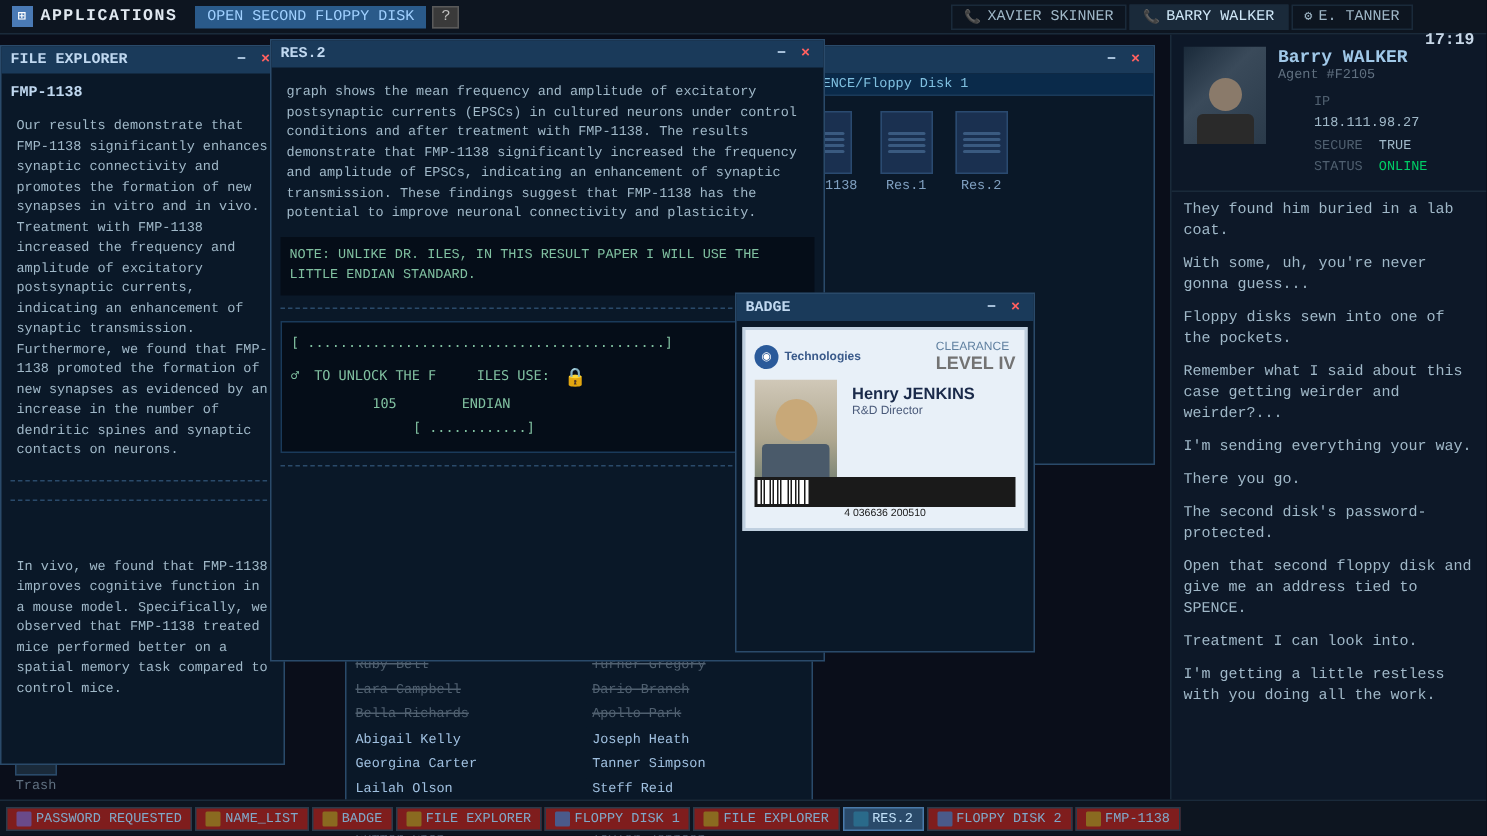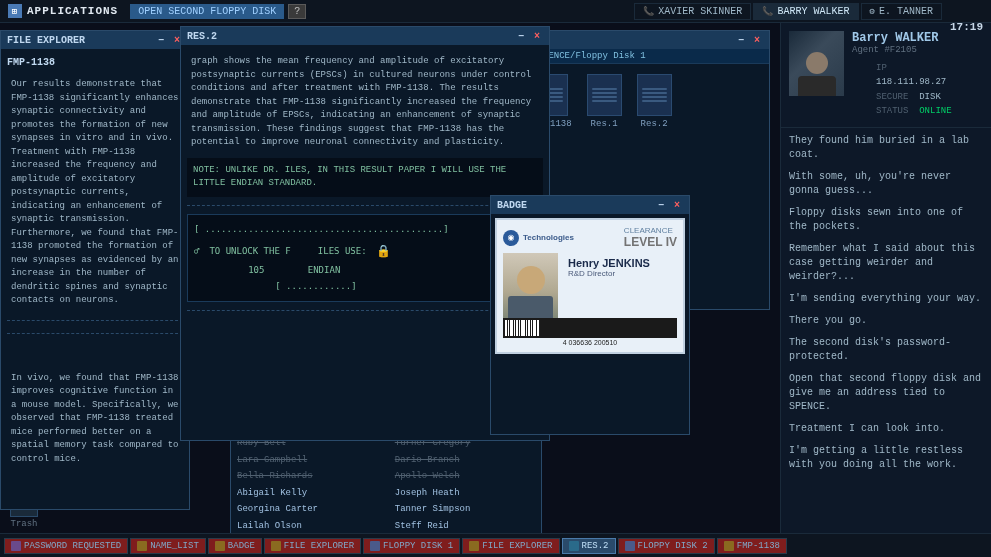--- a/index.html
+++ b/index.html
@@ -630,21 +630,21 @@
         <span>Barry</span>
         <span>WALKER</span>
       </div>
       <div class="agent-id">Agent #F2105</div>
       <div class="agent-detail">
         <span class="label">IP</span>&nbsp;&nbsp;&nbsp;&nbsp;&nbsp;
         <span class="value">118.111.98.27</span>
       </div>
       <div class="agent-detail">
         <span class="label">SECURE</span>&nbsp;
-        <span class="value">DISK</span>
+        <span class="value">TRUE</span>
       </div>
       <div class="agent-detail">
         <span class="label">STATUS</span>&nbsp;
         <span class="value green">ONLINE</span>
       </div>
     </div>
   </div>
   <div class="chat-area">
     <div class="chat-message">They found him buried in a lab coat.</div>
     <div class="chat-message">With some, uh, you're never gonna guess...</div>
@@ -803,21 +803,21 @@
         <tr>
           <td class="strikethrough">Ruby Bell</td>
           <td class="strikethrough">Turner Gregory</td>
         </tr>
         <tr>
           <td class="strikethrough">Lara Campbell</td>
           <td class="strikethrough">Dario Branch</td>
         </tr>
         <tr>
           <td class="strikethrough">Bella Richards</td>
-          <td class="strikethrough">Apollo Welch</td>
+          <td class="strikethrough">Apollo Park</td>
         </tr>
         <tr>
           <td>Abigail Kelly</td>
           <td>Joseph Heath</td>
         </tr>
         <tr>
           <td>Georgina Carter</td>
           <td>Tanner Simpson</td>
         </tr>
         <tr>

